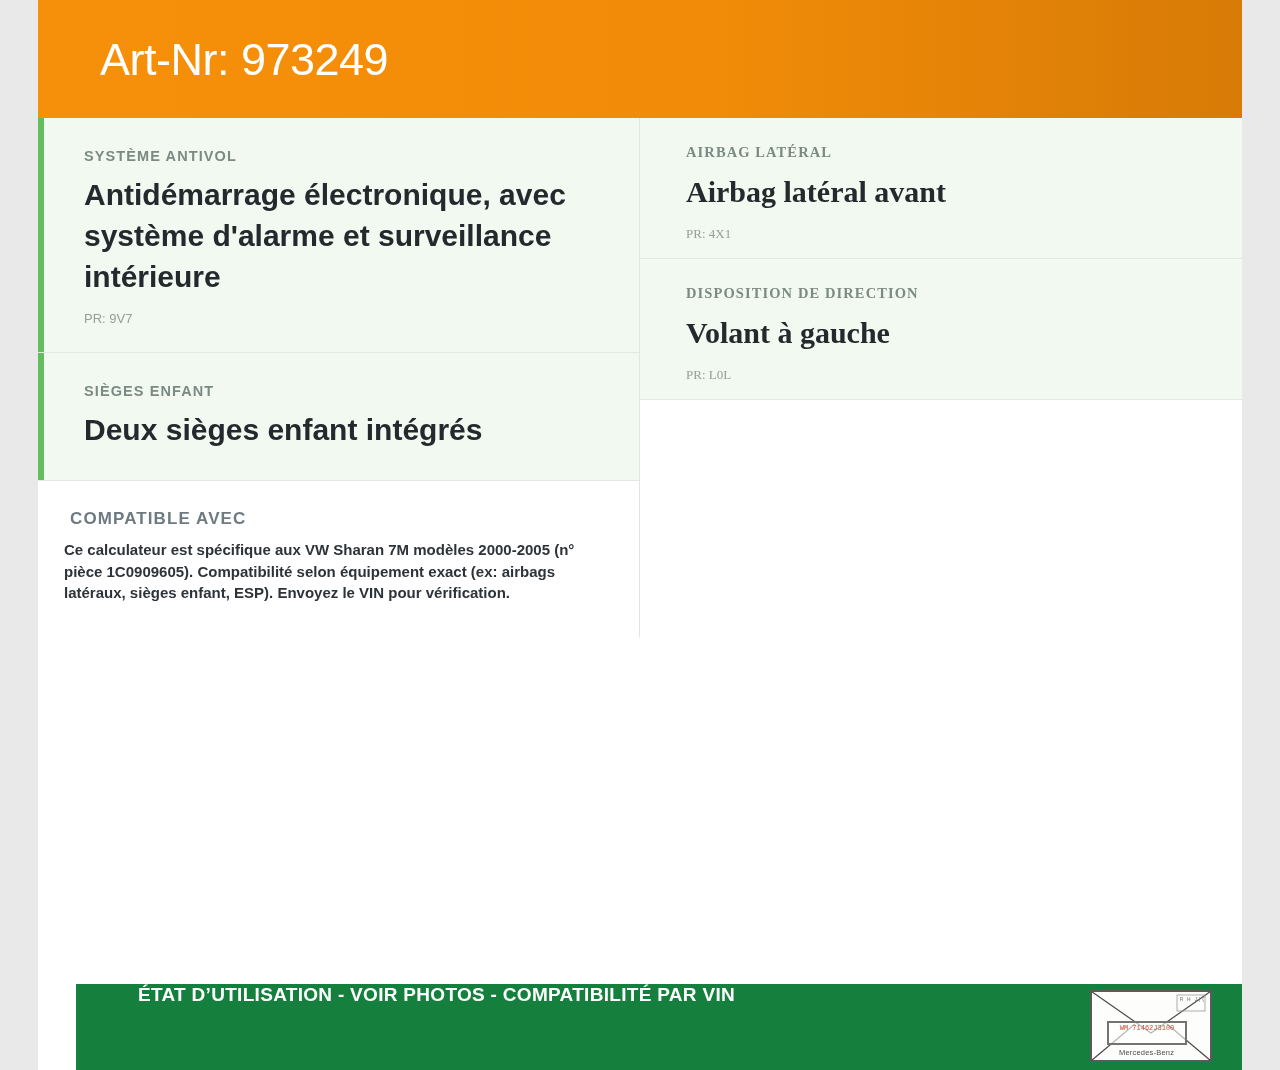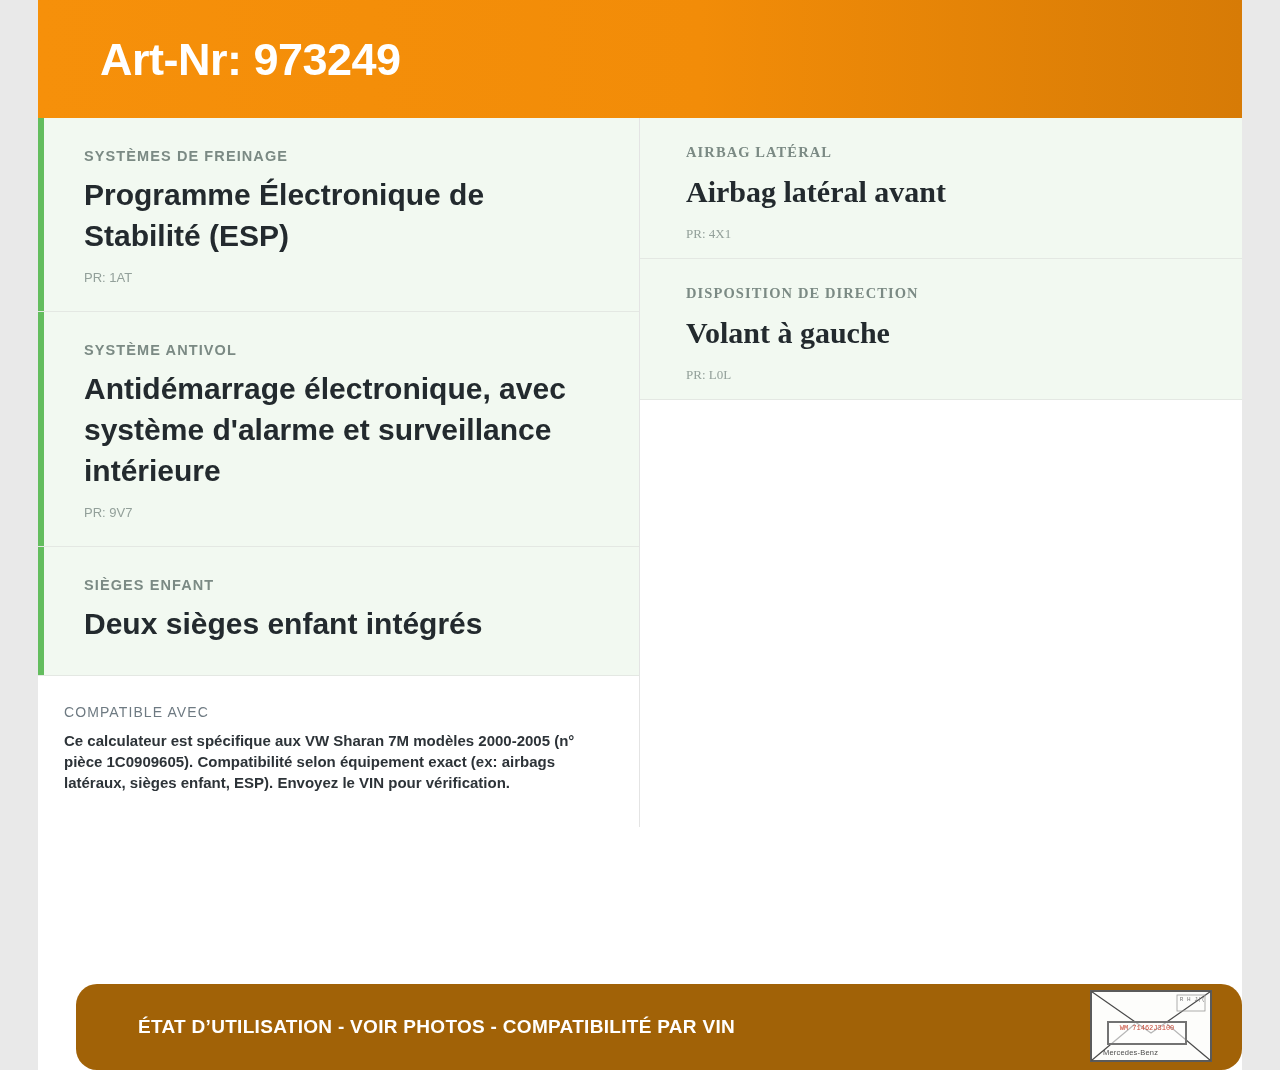--- a/index.html
+++ b/index.html
@@ -29,21 +29,21 @@
   .header {
     height: 118px;
     background: linear-gradient(90deg, #f6900a 0%, #f28c08 55%, #d77b06 100%);
     display: flex;
     align-items: center;
     padding: 0 0 0 62px;
   }
   .header-title {
     color: #ffffff;
     font-size: 45px;
-    font-weight: bold;
+    font-weight: normal;
     letter-spacing: -0.5px;
     line-height: 1;
   }
 
   
   .body {
     display: flex;
     align-items: flex-start;
   }
   .col {
@@ -111,46 +111,44 @@
   
   .card.tall { padding-bottom: 30px; }
   .card.pad-sm { padding-top: 26px; padding-bottom: 16px; font-family: Liberation Serif, serif; }
 
   
   .compat {
     padding: 28px 56px 34px 26px;
     background: #ffffff;
   }
   .compat-label {
-    font-size: 14px;
-    font-weight: normal;
+    font-size: 17px;
+    font-weight: bold;
     letter-spacing: 1.1px;
     text-transform: uppercase;
     color: #6e7a82;
-    margin: 0 0 10px 0;
+    margin: 0 0 10px 6px;
   }
   .compat-text {
     margin: 0;
     font-size: 15px;
     font-weight: bold;
     color: #2d3338;
     line-height: 1.42;
   }
 
   
   .footer {
     position: absolute;
     left: 38px;
     right: 0;
     bottom: 0;
     height: 86px;
-    background: #a16207;
+    background: #15803d;
     display: flex;
-    align-items: center;
-    border-radius: 21px;
   }
   .footer-text {
     color: #ffffff;
     font-size: 19px;
     font-weight: bold;
     letter-spacing: 0.3px;
     padding-left: 62px;
     text-transform: uppercase;
   }
   .footer-stamp {
@@ -182,46 +180,41 @@
   .stamp-small {
     position: absolute;
     right: 6px;
     top: 5px;
     font-family: "Liberation Mono", monospace;
     font-size: 6px;
     color: #7d7d7d;
   }
   .stamp-brand {
     position: absolute;
-    left: 12px;
+    left: 28px;
     bottom: 4px;
     font-size: 7.5px;
     color: #4d4d4d;
     letter-spacing: 0.2px;
   }
 </style>
 </head>
 <body>
 
 <div class="page">
   <div class="sheet">
 
     <div class="header">
       <div class="header-title">Art-Nr: 973249</div>
     </div>
 
     <div class="body">
 
       <div class="col col-left">
 
-        <div class="card green">
-          <p class="card-label">Systèmes de freinage</p>
-          <p class="card-value">Programme Électronique de Stabilité (ESP)</p>
-          <p class="card-pr">PR: 1AT</p>
-        </div>
 
         <div class="card green">
           <p class="card-label">Système antivol</p>
           <p class="card-value">Antidémarrage électronique, avec système d'alarme et surveillance intérieure</p>
           <p class="card-pr">PR: 9V7</p>
         </div>
 
         <div class="card green tall">
           <p class="card-label">Sièges enfant</p>
           <p class="card-value">Deux sièges enfant intégrés</p>

